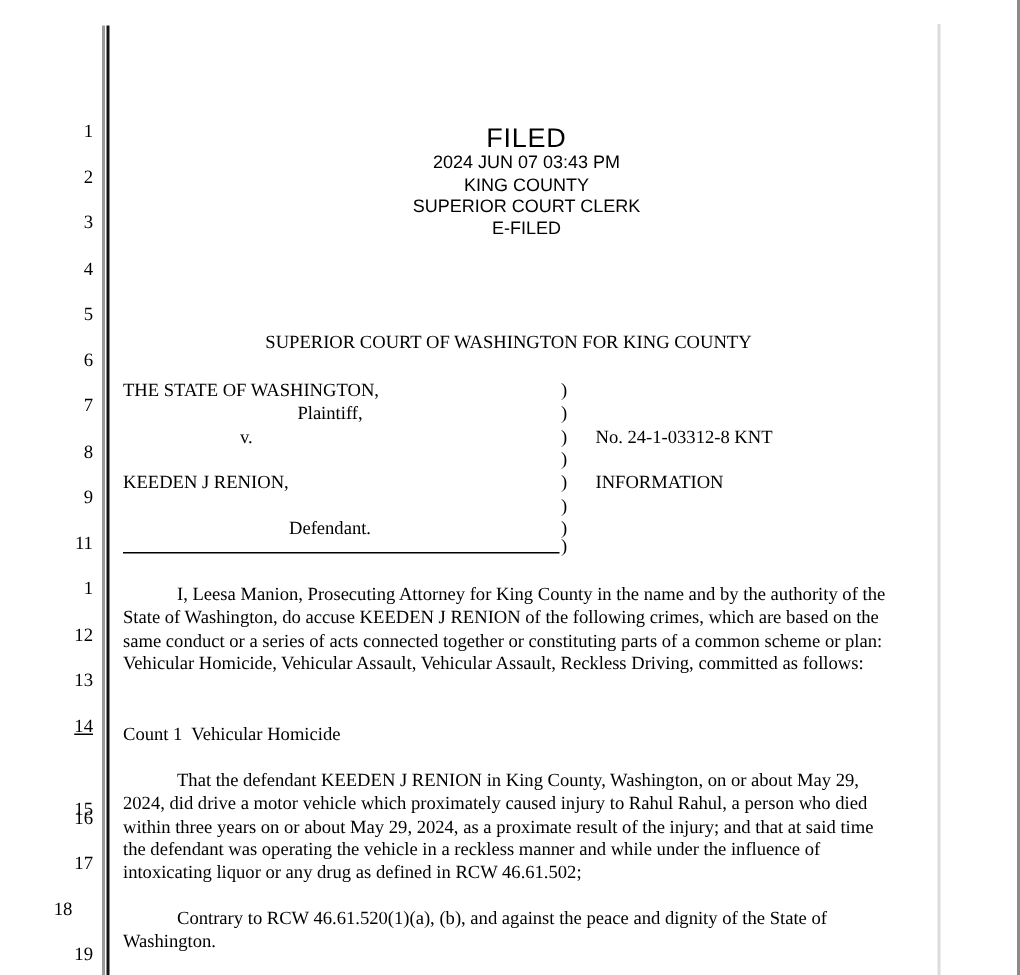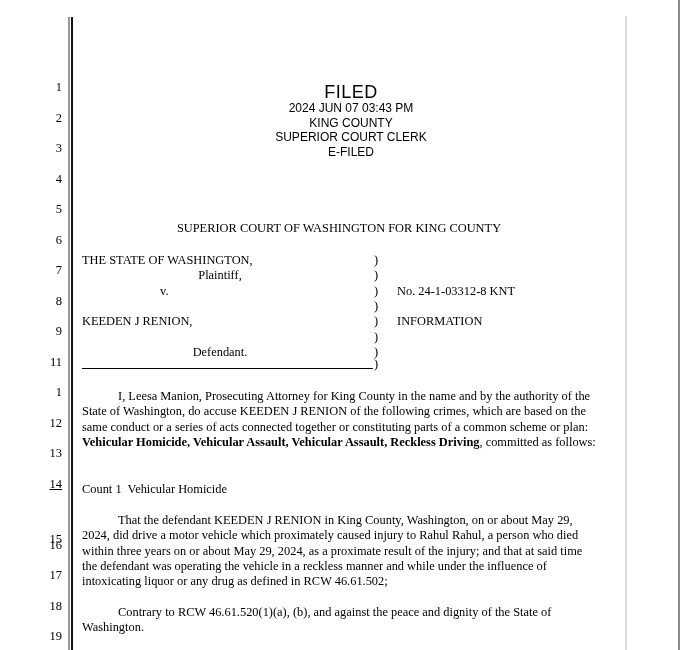--- a/index.html
+++ b/index.html
@@ -43,21 +43,21 @@
   .cap-left.align-right{text-align:center;padding-right:16px;box-sizing:border-box;}
   .cap-left.indent-v{padding-left:78px;box-sizing:border-box;}
   .cap-paren{position:absolute;left:292px;width:20px;}
   .cap-right{position:absolute;left:315px;width:199px;}
   .cap-underline{position:absolute;top:368px;left:82px;width:291px;border-top:1.3px solid #000;}
   
   .body-par{
     position:absolute;left:82px;width:514px;
     font-size:12.4px;line-height:15.3px;text-indent:36px;
   }
-  .body-par strong{font-weight:bold;}
+  .body-par strong{font-weight:normal;}
   .count-heading{
     position:absolute;left:82px;width:514px;top:482px;
     font-size:12.4px;line-height:15.3px;
     white-space:pre;
   }
   .p1{top:389px;}
   .p2{top:513px;}
   .p3{top:605px;}
 </style>
 </head>
@@ -81,21 +81,21 @@
       <div class="line-no" style="top: 293.5px;">8</div>
       <div class="line-no" style="top: 324px;">9</div>
       <div class="line-no" style="top: 354.5px;">11</div>
       <div class="line-no" style="top: 385px;">1</div>
       <div class="line-no" style="top: 415.5px;">12</div>
       <div class="line-no" style="top: 446px;">13</div>
       <div class="line-no" style="top: 476.5px; text-decoration: underline;">14</div>
       <div class="line-no" style="top: 507px; margin-top: 25px;">15</div>
       <div class="line-no" style="top: 537.5px;">16</div>
       <div class="line-no" style="top: 568px;">17</div>
-      <div class="line-no" style="top: 598.5px;">18</div>
+      <div class="line-no" style="top: 598.5px; text-align: center;">18</div>
       <div class="line-no" style="top: 629px;">19</div>
     </div>
 
   <div class="stamp">
     <div class="stamp-filed">FILED</div>
     <div class="stamp-line">2024 JUN 07 03:43 PM</div>
     <div class="stamp-line">KING COUNTY</div>
     <div class="stamp-line">SUPERIOR COURT CLERK</div>
     <div class="stamp-line">E-FILED</div>
   </div>

